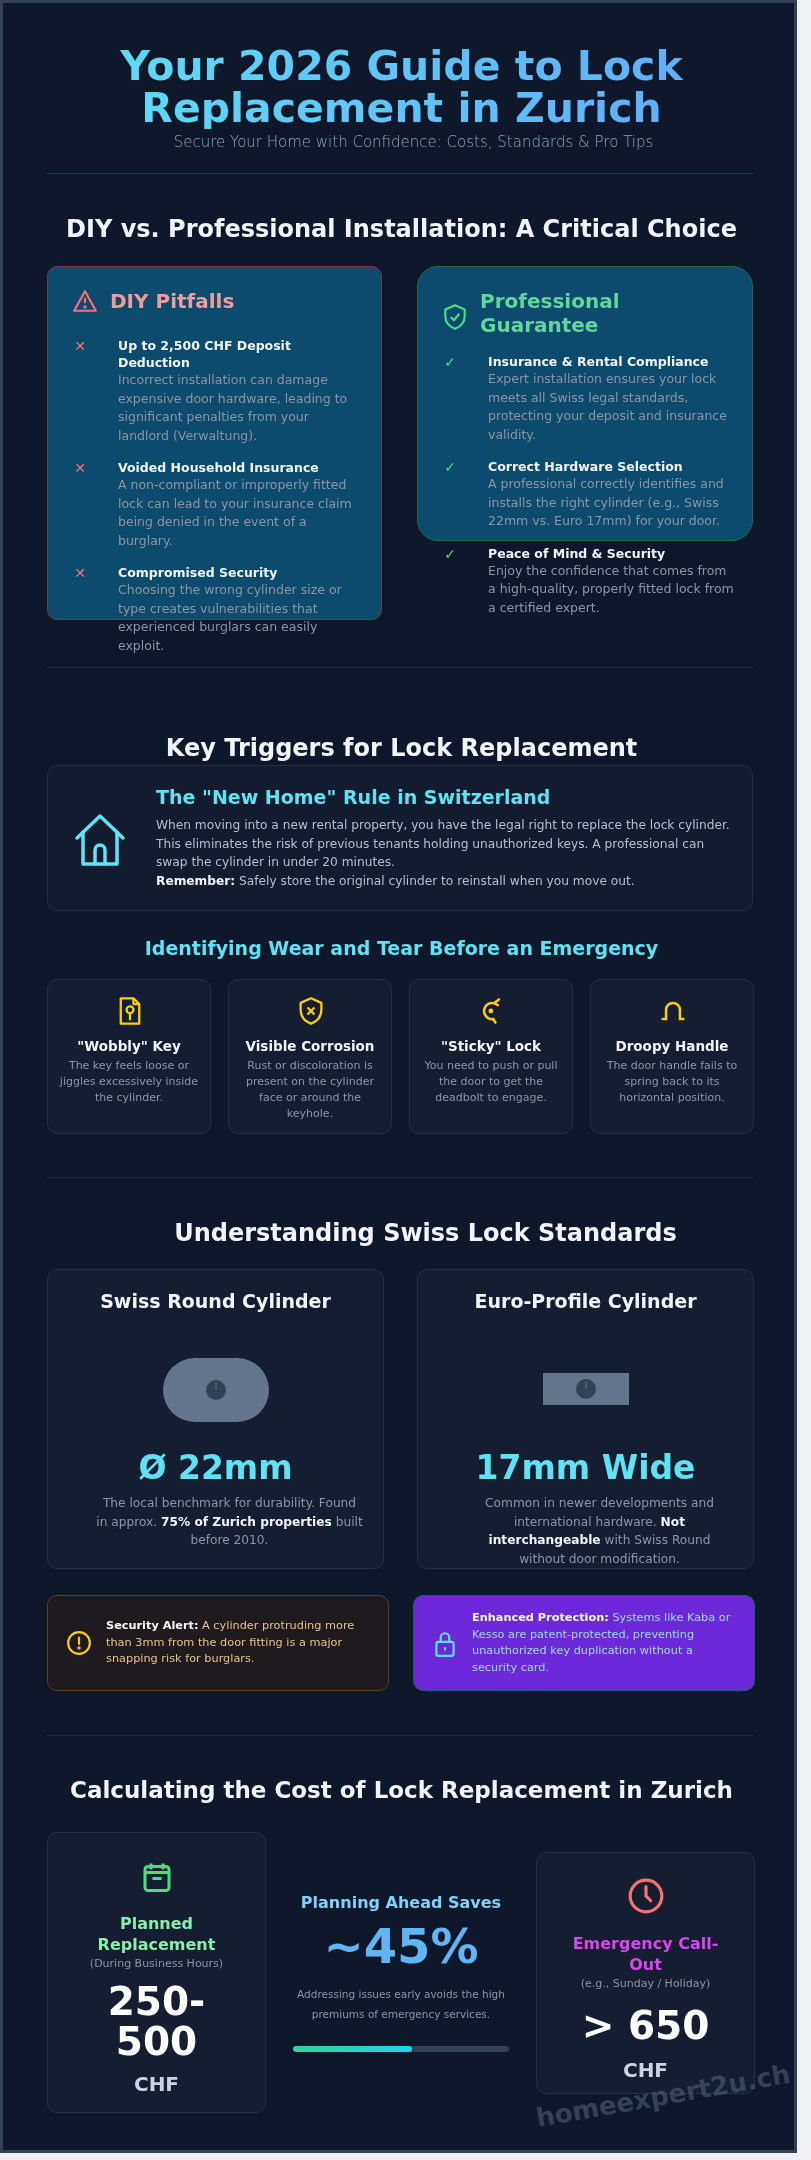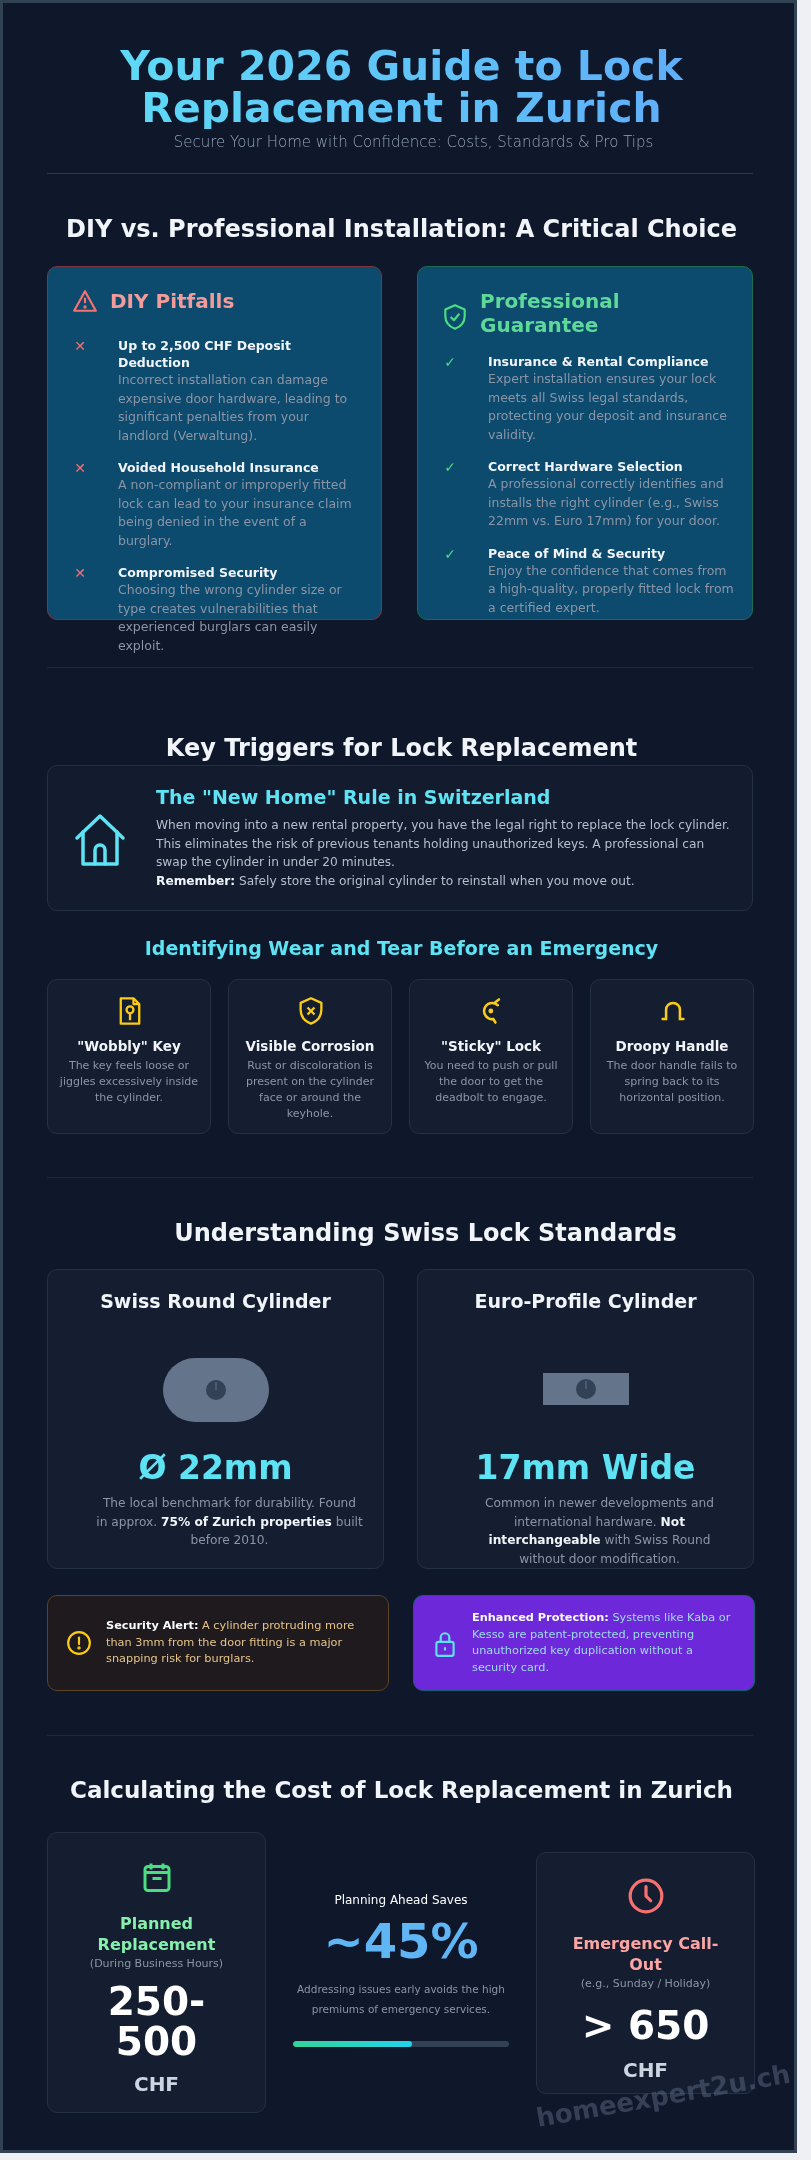--- a/index.html
+++ b/index.html
@@ -75,21 +75,21 @@
   .alert .at b { color: #f8fafc; }
 
   
   .cost { position: absolute; border-radius: 10px; background: #151e31; border: 1px solid #243145; text-align: center; }
   .cost .ct { font-weight: bold; font-size: 16px; line-height: 21px; }
   .cost .cs { font-size: 11px; color: #8b95a5; margin-top: 2px; }
   .cost .cv { font-weight: bold; font-size: 39px; line-height: 40px; color: #ffffff; }
   .cost .cu { font-weight: bold; font-size: 20px; color: #cbd5e1; }
 
   .mid { position: absolute; text-align: center; }
-  .mid .mt { font-weight: normal; font-size: 12px; color: #ffffff; }
+  .mid .mt { font-weight: bold; font-size: 16px; color: #7dd3fc; }
   .mid .mv { font-weight: bold; font-size: 48px; color: #60b5f5; line-height: 56px; margin-top: 6px; }
   .mid .md { font-size: 10.5px; color: #8b95a5; line-height: 20px; margin-top: 10px; }
   .bar { position: relative; height: 6px; border-radius: 3px; background: #334155; margin-top: 22px; overflow: hidden; }
   .bar .fill { position: absolute; left: 0; top: 0; bottom: 0; border-radius: 3px; background: linear-gradient(90deg, #34d399, #22d3ee); }
 
   .watermark {
     position: absolute; left: 536px; top: 2100px; font-weight: bold; font-size: 26px;
     color: rgba(100,116,139,0.45); transform: rotate(-10deg); transform-origin: left bottom;
   }
 </style>
@@ -128,21 +128,21 @@
         <span class="d">A non-compliant or improperly fitted lock can lead to your insurance claim being denied in the event of a burglary.</span>
       </div>
       <div class="li">
         <span class="mark" style="color:#f87171;">✕</span>
         <span class="b">Compromised Security</span>
         <span class="d">Choosing the wrong cylinder size or type creates vulnerabilities that experienced burglars can easily exploit.</span>
       </div>
     </div>
   </div>
 
-  <div class="card green" style="left:414px; top:263px; width:336px; height:354px;">
+  <div class="card green" style="left:414px; top:263px; width:336px; height:275px;border-radius:21px;">
     <div class="card-head">
       <svg style="margin-top:14px;" width="26" height="28" viewBox="0 0 24 26" fill="none" stroke="#4ade80" stroke-width="2" stroke-linejoin="round">
           <path d="M12 2 L21 6 V12 C21 18 17 22 12 24 C7 22 3 18 3 12 V6 Z"></path>
           <path d="M8 13 L11 16 L16 10"></path>
         </svg>
       <span class="t" style="color:#5fd99a;">
         <span style="display:block;">Professional</span>
         <span style="display:block;">Guarantee</span>
       </span>
     </div>
@@ -295,21 +295,21 @@
     <div class="bar">
       <div class="fill" id="savings-fill" style="width: 55%;"></div>
     </div>
   </div>
 
   <div class="cost" style="left:533px; top:1849px; width:219px; height:242px;">
     <svg style="margin-top:24px;" width="38" height="38" viewBox="0 0 24 24" fill="none" stroke="#f87171" stroke-width="2" stroke-linecap="round">
         <circle cx="12" cy="12" r="10"></circle>
         <path d="M12 6 V12 L15 15"></path>
       </svg>
-    <div class="ct" style="color:#fca5a5; margin-top:14px;">
+    <div class="ct" style="color:#d946ef; margin-top:14px;">
       <div>Emergency Call-</div>
       <div>Out</div>
     </div>
     <div class="cs">(e.g., Sunday / Holiday)</div>
     <div class="cv" style="margin-top:16px;">&gt; 650</div>
     <div class="cu" style="margin-top:12px;">CHF</div>
   </div>
 
   <div class="watermark">homeexpert2u.ch</div>
 </div>

